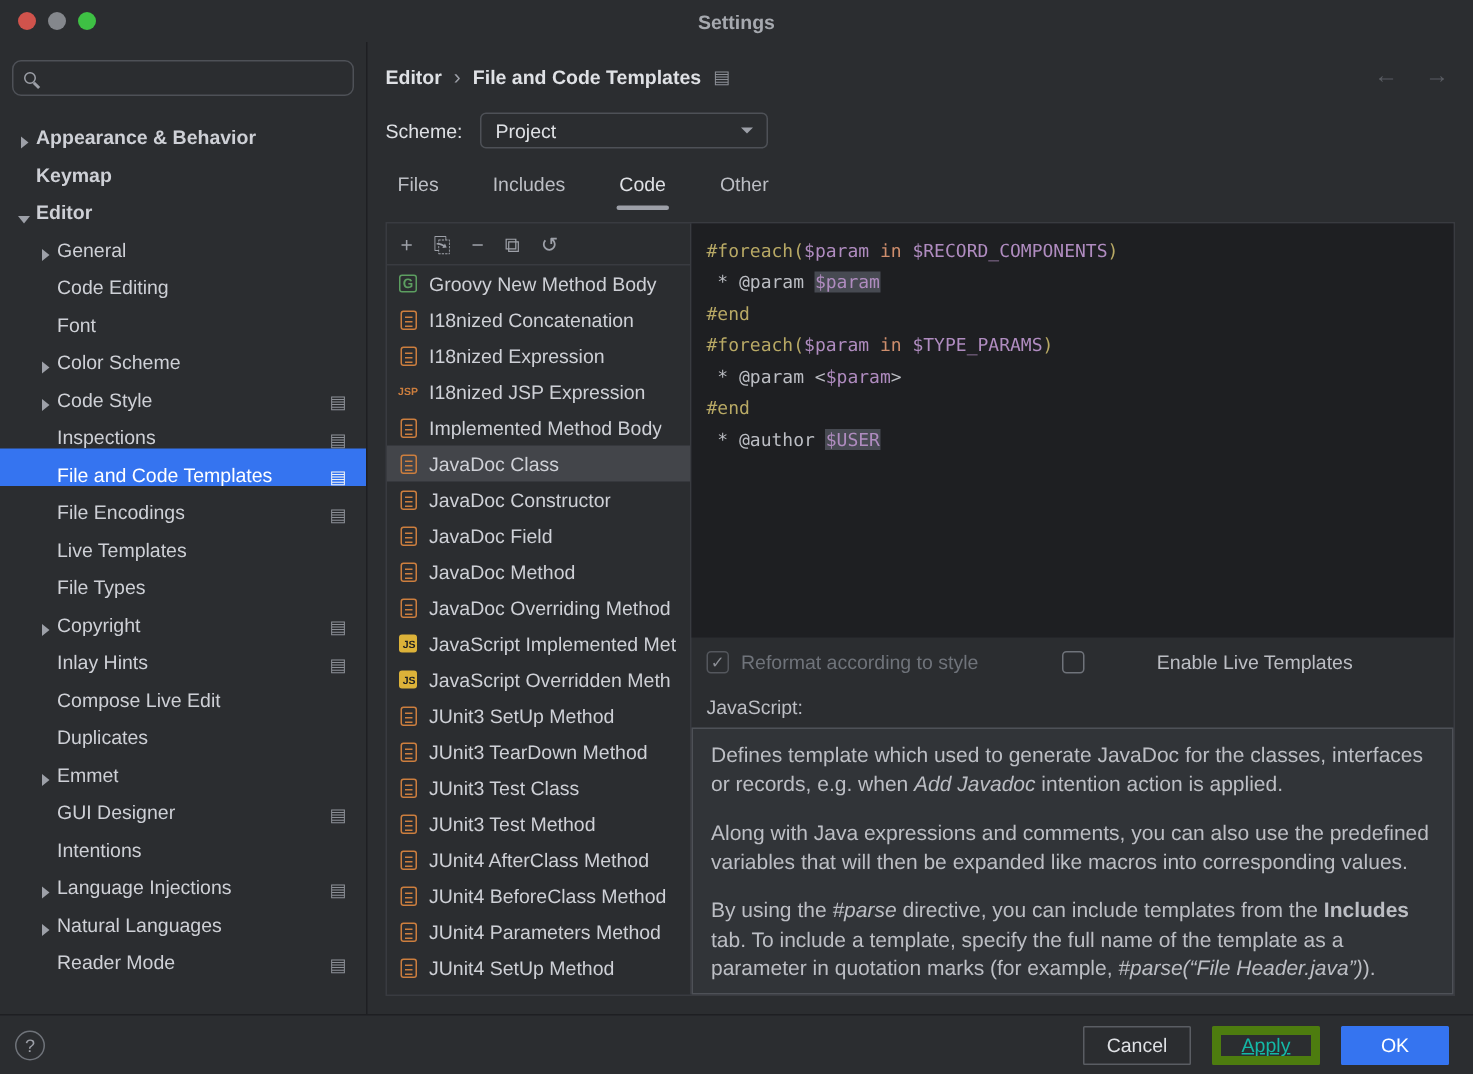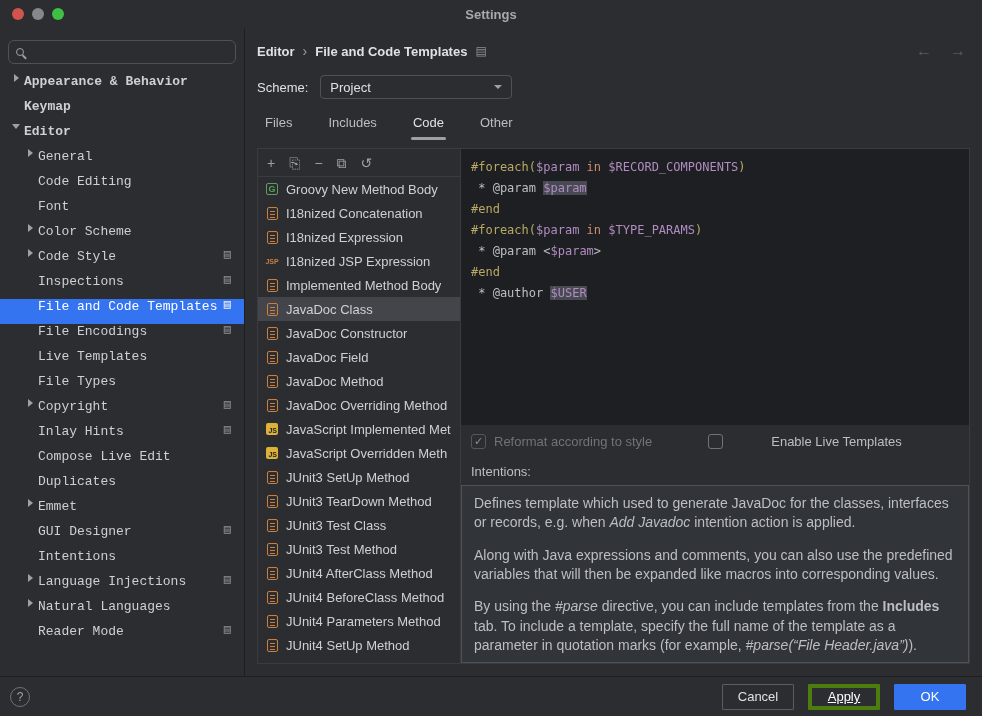--- a/index.html
+++ b/index.html
@@ -19,21 +19,21 @@
   
   .main { position:absolute; top:28px; left:0; right:0; bottom:40px; display:flex; }
 
   
   .sidebar { width:245px; flex:none; border-right:1px solid #1e1f22; display:flex; flex-direction:column; }
   .search-wrap { margin:12px 8px 10px 8px; height:24px; border:1px solid #4e5157; border-radius:6px; display:flex; align-items:center; padding:0 7px; background:#2b2d30; }
   .mag { width:8px; height:8px; border:1.5px solid #9da0a8; border-radius:50%; position:relative; flex:none; }
   .mag::after { content:""; position:absolute; width:5px; height:1.5px; background:#9da0a8; transform:rotate(45deg); right:-4px; bottom:-2px; }
   .search-input { background:transparent; border:none; outline:none; color:#dfe1e5; font-size:12px; margin-left:8px; width:100%; }
   .tree { flex:1; overflow:hidden; }
-  .trow { height:25px; display:flex; align-items:flex-start; font-size:13px; color:#ced0d6;font-family:Liberation Mono, monospace; }
+  .trow { height:25px; display:flex; align-items:flex-end; font-size:13px; color:#ced0d6; }
   .lvl0 { padding-left:8px; }
   .lvl1 { padding-left:22px; }
   .bold { font-weight:bold; }
   .slot { width:16px; flex:none; display:flex; justify-content:center; align-items:center; }
   .tri-r { width:0; height:0; border-left:5px solid #9da0a8; border-top:4px solid transparent; border-bottom:4px solid transparent; }
   .tri-d { width:0; height:0; border-top:5px solid #9da0a8; border-left:4px solid transparent; border-right:4px solid transparent; }
   .trow.sel { background:#3574f0; color:#ffffff; }
   .trow.sel .trail { color:#eef1f5; }
   .trail { margin-left:auto; margin-right:13px; color:#8c8f96; font-size:12px; line-height:1; }
   .tlabel { white-space:nowrap; overflow:hidden; }
@@ -97,21 +97,21 @@
   .dp { margin:0 0 13px 0; }
   .it { font-style:italic; }
   .bd { font-weight:bold; }
 
   
   .footer { position:absolute; left:0; right:0; bottom:0; height:40px; border-top:1px solid #1e1f22; display:flex; align-items:center; padding:0 16px 0 10px; background:#2b2d30; }
   .help { width:20px; height:20px; border:1px solid #6f737a; border-radius:50%; color:#9da0a8; font-size:12px; display:flex; align-items:center; justify-content:center; }
   .fspace { flex:1; }
   .btn { height:26px; min-width:72px; border-radius:1px; font-size:13px; display:flex; align-items:center; justify-content:center; margin-left:14px; padding:0 12px; }
   .btn.cancel { border:1px solid #5a5d63; color:#dfe1e5; background:#2b2d30; }
-  .btn.apply { border:4px solid #4d7c0f; color:#ffffff; background:#2b2d30;text-decoration:underline; }
+  .btn.apply { border:6px solid #4d7c0f; color:#14b8a6; background:#2b2d30;text-decoration:underline; }
   .btn.ok { background:#3574f0; color:#ffffff; border:1px solid #3574f0; }
 </style>
 </head>
 <body>
 
 <div class="window">
 
   <div class="titlebar">
     <div class="traffic">
       <span class="tl close"></span>
@@ -427,21 +427,21 @@
             <div class="cb-group">
               <span class="cb checked dis"></span>
               <span class="cb-label dis">Reformat according to style</span>
             </div>
             <div class="cb-group cb-gap">
               <span class="cb"></span>
               <span class="cb-label">Enable Live Templates</span>
             </div>
           </div>
 
-          <div class="desc-label">Intentions:</div>
+          <div class="desc-label">JavaScript:</div>
 
           <div class="desc-box">
             <p class="dp"><span>Defines template which used to generate JavaDoc for the classes, interfaces or records, e.g. when </span><span class="it">Add Javadoc</span><span> intention action is applied.</span></p>
             <p class="dp">Along with Java expressions and comments, you can also use the predefined variables that will then be expanded like macros into corresponding values.</p>
             <p class="dp"><span>By using the </span><span class="it">#parse</span><span> directive, you can include templates from the </span><span class="bd">Includes</span><span> tab. To include a template, specify the full name of the template as a parameter in quotation marks (for example, </span><span class="it">#parse(“File Header.java”)</span><span>).</span></p>
             <p class="dp">Predefined variables take the following values:</p>
           </div>
         </div>
       </div>
     </div>

